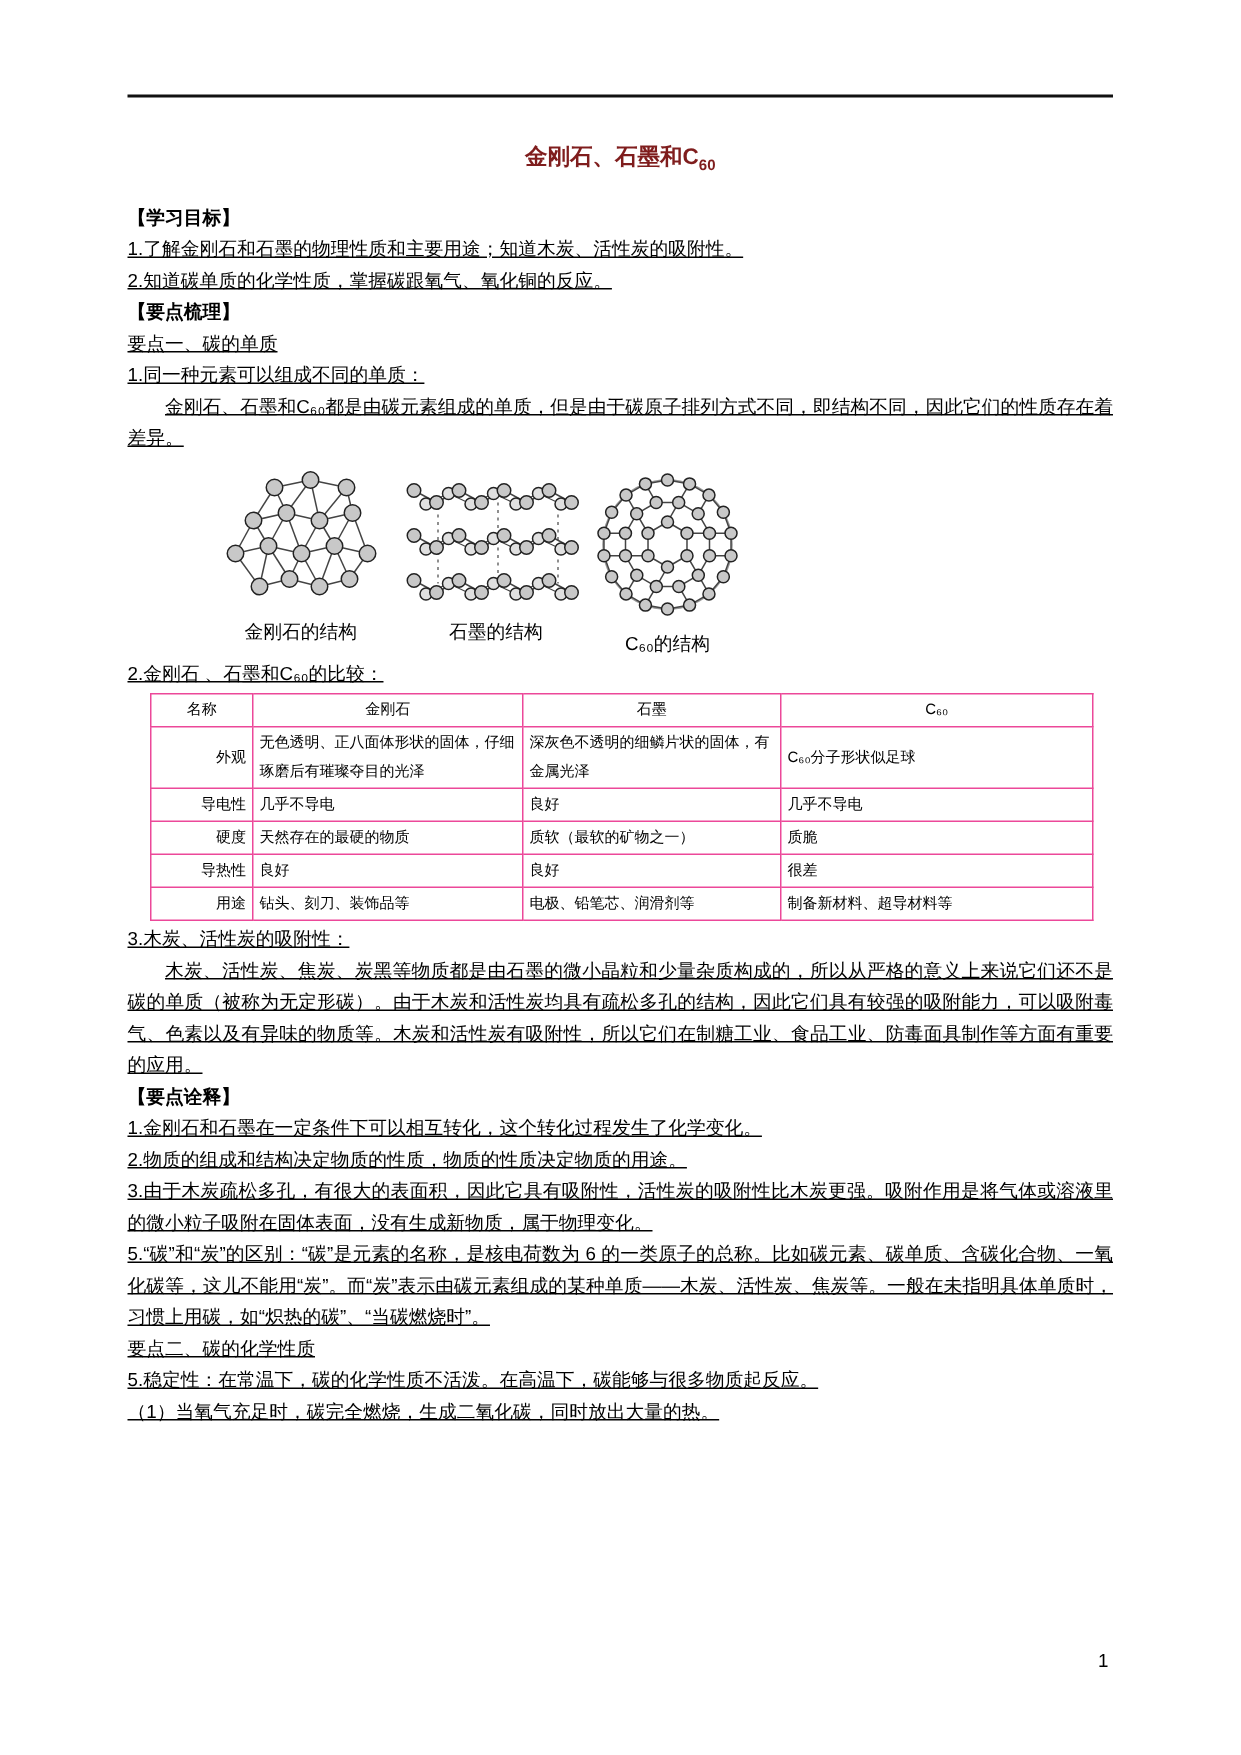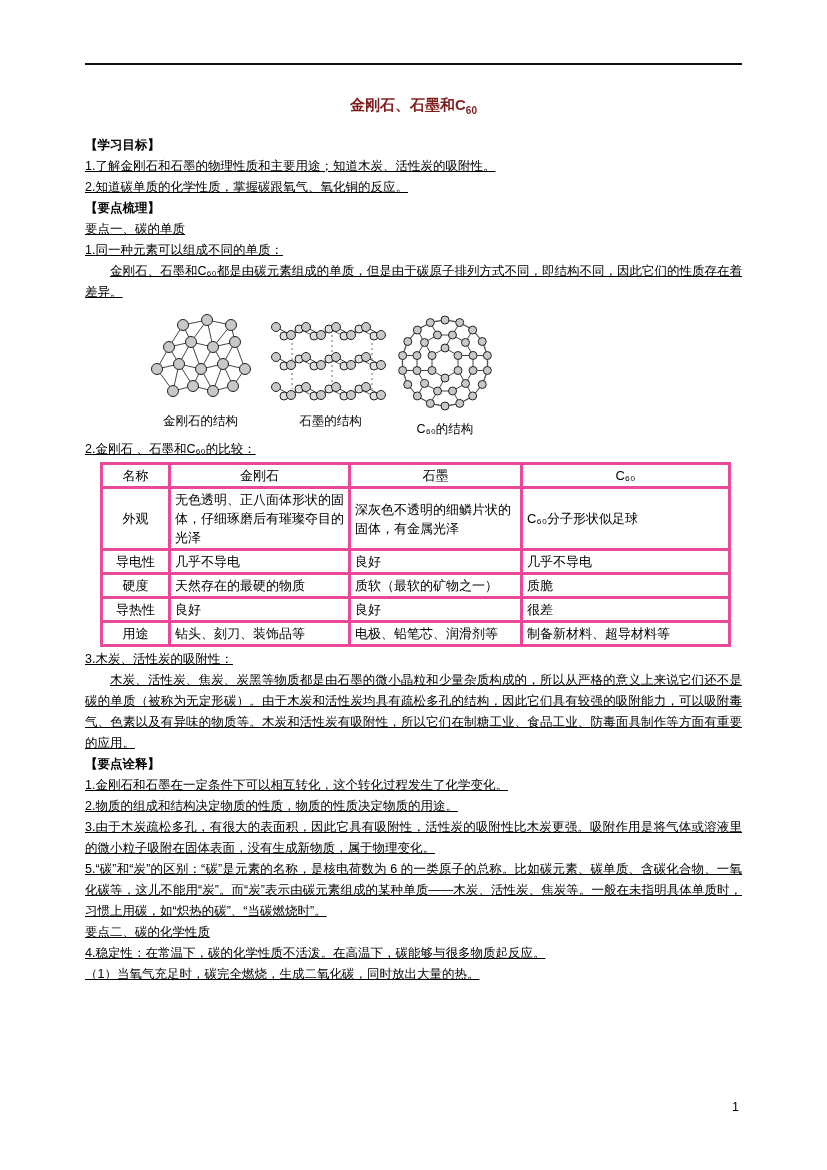--- a/index.html
+++ b/index.html
@@ -14,25 +14,25 @@
   .title sub{font-size:10px;}
   .sec-header{margin:0;font-weight:bold;}
   p.line,p.para{margin:0;text-decoration:underline;}
   p.para{text-align:justify;}
   .indent{text-indent:2em;}
   .figures{display:flex;align-items:flex-start;margin:10px 0 2px 48px;}
   .figures figure{margin:0;text-align:center;}
   .figures figcaption{margin-top:8px;font-size:12.5px;line-height:16px;}
   table.cmp{border-collapse:collapse;table-layout:fixed;width:628px;margin:2px 0 2px 15px;}
   table.cmp th,table.cmp td{
-    border:3px solid #ec4899;padding:1px 4px;font-weight:normal;font-size:13px;
+    border:1px solid #ec4899;padding:1px 4px;font-weight:normal;font-size:10px;
     line-height:19px;text-align:left;vertical-align:middle;word-break:break-all;
   }
   table.cmp th{text-align:center;}
-  table.cmp td.lbl{text-align:center;}
+  table.cmp td.lbl{text-align:right;}
   .page-number{position:absolute;right:88px;bottom:52px;font-size:12.5px;}
   svg{display:block;margin:0 auto;}
 </style>
 </head>
 <body>
 
 <div class="page">
   <div class="content">
 
     <div class="top-rule"></div>
@@ -346,19 +346,19 @@
     <p class="line">3.木炭、活性炭的吸附性：</p>
     <p class="para indent">木炭、活性炭、焦炭、炭黑等物质都是由石墨的微小晶粒和少量杂质构成的，所以从严格的意义上来说它们还不是碳的单质（被称为无定形碳）。由于木炭和活性炭均具有疏松多孔的结构，因此它们具有较强的吸附能力，可以吸附毒气、色素以及有异味的物质等。木炭和活性炭有吸附性，所以它们在制糖工业、食品工业、防毒面具制作等方面有重要的应用。</p>
 
     <div class="sec-header">【要点诠释】</div>
     <p class="para">1.金刚石和石墨在一定条件下可以相互转化，这个转化过程发生了化学变化。</p>
     <p class="para">2.物质的组成和结构决定物质的性质，物质的性质决定物质的用途。</p>
     <p class="para">3.由于木炭疏松多孔，有很大的表面积，因此它具有吸附性，活性炭的吸附性比木炭更强。吸附作用是将气体或溶液里的微小粒子吸附在固体表面，没有生成新物质，属于物理变化。</p>
     <p class="para">5.“碳”和“炭”的区别：“碳”是元素的名称，是核电荷数为 6 的一类原子的总称。比如碳元素、碳单质、含碳化合物、一氧化碳等，这儿不能用“炭”。而“炭”表示由碳元素组成的某种单质――木炭、活性炭、焦炭等。一般在未指明具体单质时，习惯上用碳，如“炽热的碳”、“当碳燃烧时”。</p>
 
     <p class="line">要点二、碳的化学性质</p>
-    <p class="para">4.稳定性：在常温下，碳的化学性质不活泼。在高温下，碳能够与很多物质起反应。</p>
+    <p class="para">5.稳定性：在常温下，碳的化学性质不活泼。在高温下，碳能够与很多物质起反应。</p>
     <p class="line">（1）当氧气充足时，碳完全燃烧，生成二氧化碳，同时放出大量的热。</p>
 
   </div>
 
   <div class="page-number">1</div>
 </div>
 
 </body></html>

